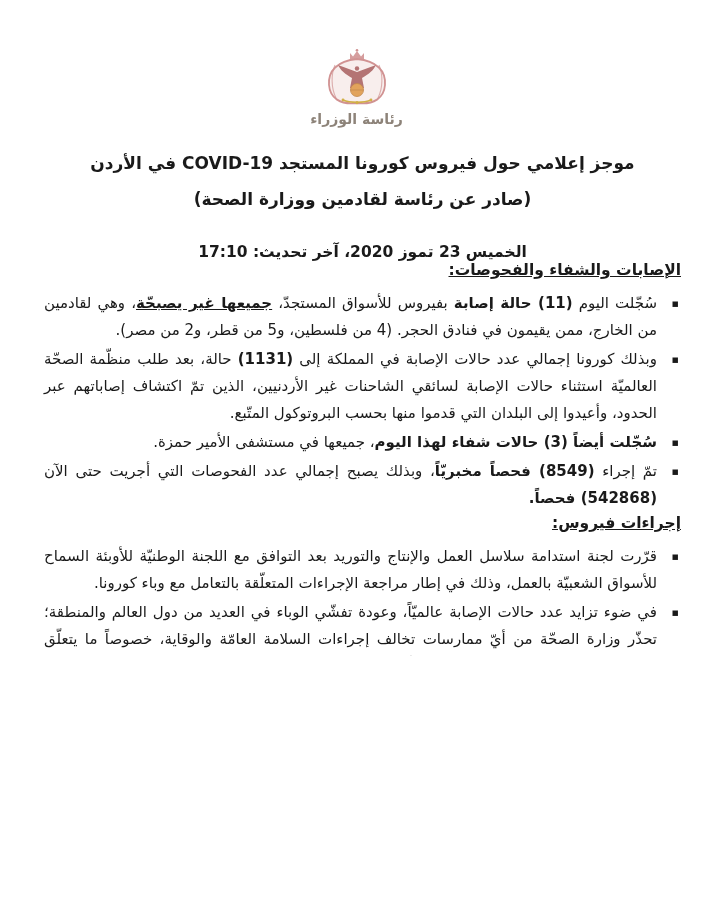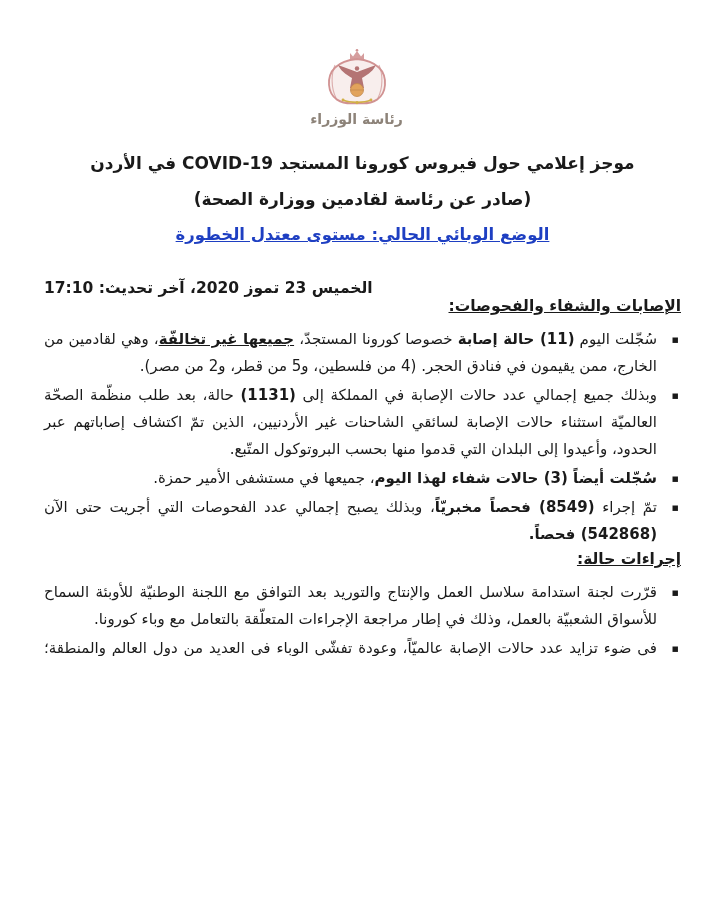--- a/index.html
+++ b/index.html
@@ -29,21 +29,21 @@
   .doc-subtitle { font-size: 17px; font-weight: bold; line-height: 36px; }
   .status-line {
     display: inline-block;
     font-size: 16.5px;
     font-weight: bold;
     color: var(--status-blue, #1e3fc2);
     text-decoration: underline;
     line-height: 36px;
   }
   .date-line {
-    text-align: left;
+    text-align: center;
     font-size: 15.5px;
     font-weight: bold;
     margin-top: 26px;
   }
   .section-heading {
     text-align: right;
     font-size: 15.5px;
     font-weight: bold;
     text-decoration: underline;
     margin-bottom: 11px;
@@ -106,39 +106,36 @@
       <circle cx="52" cy="54.6" r="1.6" fill="var(--logo-gold)"></circle>
     </svg>
     <div class="emblem-caption" dir="rtl">رئاسة الوزراء</div>
   </div>
 
   <div class="content">
 
     <div class="header-block">
       <div class="doc-title">موجز إعلامي حول فيروس كورونا المستجد COVID-19 في الأردن</div>
       <div class="doc-subtitle">(صادر عن رئاسة لقادمين ووزارة الصحة)</div>
-      <div>
-        <span class="status-line">الوضع الوبائي الحالي: مستوى معتدل الخطورة</span>
-      </div>
     </div>
 
     <div class="date-line">الخميس 23 تموز 2020، آخر تحديث: 17:10</div>
 
     <div id="sections">
         <section>
           <div class="section-heading">الإصابات والشفاء والفحوصات:</div>
           <ul class="bullets">
-            <li><span>سُجّلت اليوم </span><span class="b">(11) حالة إصابة</span><span> خصوصا كورونا المستجدّ، </span><span class="b u">جميعها غير تخالفّة</span><span>، وهي لقادمين من الخارج، ممن يقيمون في فنادق الحجر. (4 من فلسطين، و5 من قطر، و2 من مصر).</span></li>
-            <li><span>وبذلك جميع إجمالي عدد حالات الإصابة في المملكة إلى </span><span class="b">(1131)</span><span> حالة، بعد طلب منظّمة الصحّة العالميّة استثناء حالات الإصابة لسائقي الشاحنات غير الأردنيين، الذين تمّ اكتشاف إصاباتهم عبر الحدود، وأعيدوا إلى البلدان التي قدموا منها بحسب البروتوكول المتّبع.</span></li>
+            <li><span>سُجّلت اليوم </span><span class="b">(11) حالة إصابة</span><span> بفيروس للأسواق المستجدّ، </span><span class="b u">جميعها غير يصبحّة</span><span>، وهي لقادمين من الخارج، ممن يقيمون في فنادق الحجر. (4 من فلسطين، و5 من قطر، و2 من مصر).</span></li>
+            <li><span>وبذلك كورونا إجمالي عدد حالات الإصابة في المملكة إلى </span><span class="b">(1131)</span><span> حالة، بعد طلب منظّمة الصحّة العالميّة استثناء حالات الإصابة لسائقي الشاحنات غير الأردنيين، الذين تمّ اكتشاف إصاباتهم عبر الحدود، وأعيدوا إلى البلدان التي قدموا منها بحسب البروتوكول المتّبع.</span></li>
             <li><span class="b">سُجّلت أيضاً (3) حالات شفاء لهذا اليوم</span><span>، جميعها في مستشفى الأمير حمزة.</span></li>
             <li><span>تمّ إجراء </span><span class="b">(8549) فحصاً مخبريّاً</span><span>، وبذلك يصبح إجمالي عدد الفحوصات التي أجريت حتى الآن </span><span class="b">(542868) فحصاً.</span></li>
           </ul>
         </section>
         <section>
-          <div class="section-heading">إجراءات حالة:</div>
+          <div class="section-heading">إجراءات فيروس:</div>
           <ul class="bullets">
             <li><span>قرّرت لجنة استدامة سلاسل العمل والإنتاج والتوريد بعد التوافق مع اللجنة الوطنيّة للأوبئة السماح للأسواق الشعبيّة بالعمل، وذلك في إطار مراجعة الإجراءات المتعلّقة بالتعامل مع وباء كورونا.</span></li>
             <li><span>في ضوء تزايد عدد حالات الإصابة عالميّاً، وعودة تفشّي الوباء في العديد من دول العالم والمنطقة؛ تحذّر وزارة الصحّة من أيّ ممارسات تخالف إجراءات السلامة العامّة والوقاية، خصوصاً ما يتعلّق بإقامة التجمّعات لأكثر من (20) شخصاً؛ مع ضرورة الالتزام بارتداء الكمّامات، والتباعد الجسدي، واتّباع جميع سبل الوقاية، واستخدام تطبيق (أمان)، وتطبيق (صحتك).</span></li>
           </ul>
         </section>
       </div>
 
   </div>
 
 

